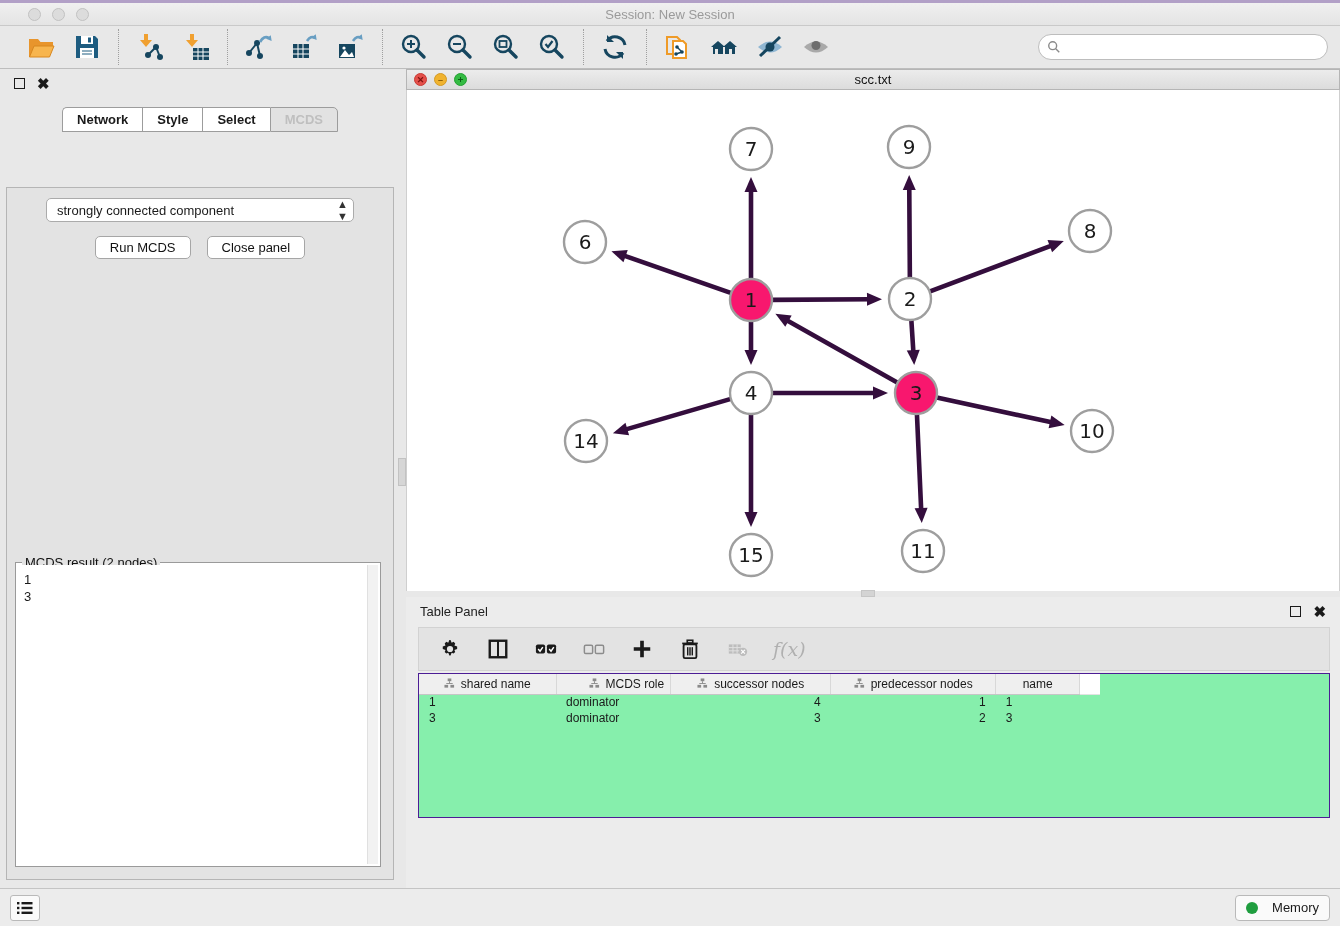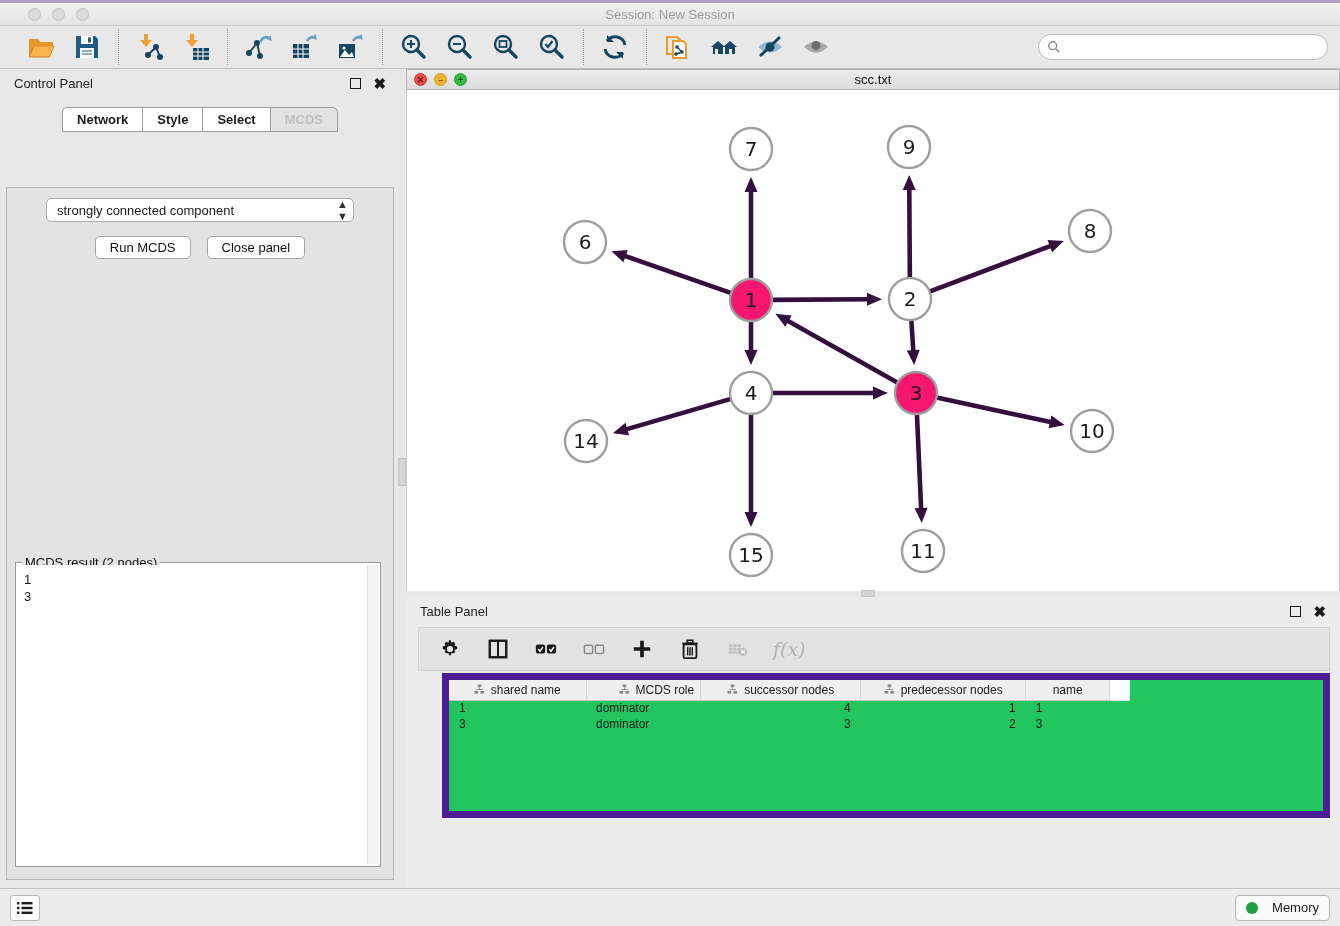--- a/index.html
+++ b/index.html
@@ -98,21 +98,21 @@
   
   .table-panel { position:absolute; left:406px; top:594px; right:0; bottom:38px; background:#ececec; }
   .tp-toolbar {
     position:absolute; left:12px; right:10px; top:30px; height:44px;
     background:#e3e3e3; border:1px solid #d2d2d2;
     display:flex; align-items:center; gap:22px; padding-left:18px;
   }
   .tp-btn { width:26px; height:26px; display:flex; align-items:center; justify-content:center; cursor:pointer; }
   .tp-btn svg { width:22px; height:22px; }
   .fx-label { font-family:"DejaVu Serif", serif; font-style:italic; font-size:19px; color:#b0b0b0; }
-  .tp-table { position:absolute; left:12px; right:10px; top:76px; bottom:70px; background:#22c55e; border:7px solid #4c1d95; overflow:hidden;margin-left:24px; }
+  .tp-table { position:absolute; left:12px; right:10px; top:76px; bottom:70px; background:#86efac; border:1px solid #4c1d95; overflow:hidden; }
   table.datatable { border-collapse:collapse; font-size:12px; }
   table.datatable th {
     background:#efefef; font-weight:normal; border-right:1px solid #d8d8d8; border-bottom:1px solid #c6c6c6;
     height:20px; padding:0 6px; text-align:center; white-space:nowrap;
   }
   table.datatable th .th-inner { display:flex; align-items:center; justify-content:center; gap:6px; }
   table.datatable td { height:16px; padding:0 10px; white-space:nowrap; }
   td.al { text-align:left; } td.ar { text-align:right; }
   .tp-tabs { position:absolute; bottom:8px; left:0; right:0; display:flex; justify-content:center; }
   
@@ -295,21 +295,20 @@
     <svg width="14" height="14" viewBox="0 0 16 16">
         <circle cx="6.5" cy="6.5" r="4.5" fill="none" stroke="#8a8a8a" stroke-width="1.6"></circle>
         <line x1="10" y1="10" x2="14" y2="14" stroke="#8a8a8a" stroke-width="1.6"></line>
       </svg>
     <input type="text" placeholder="" style="">
   </div>
 </div>
 
 <div class="control-panel">
   <div class="panel-head">
-    <span class="ph-title">Control Panel</span>
     <span class="ph-icons">
       <span class="float-icon"></span>
       <span class="close-icon">✖</span>
     </span>
   </div>
   <div class="tabs-row" id="cp-tabs">
       <div class="tab">Network</div>
       <div class="tab">Style</div>
       <div class="tab">Select</div>
       <div class="tab selected">MCDS</div>

